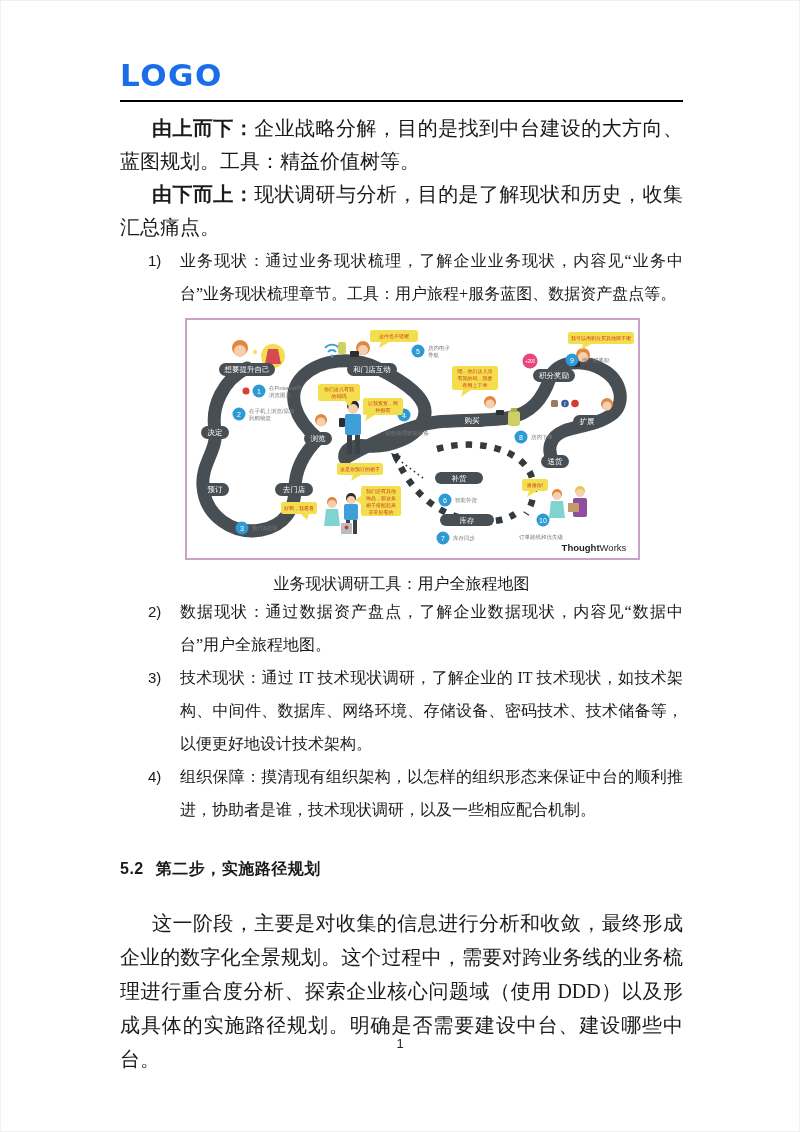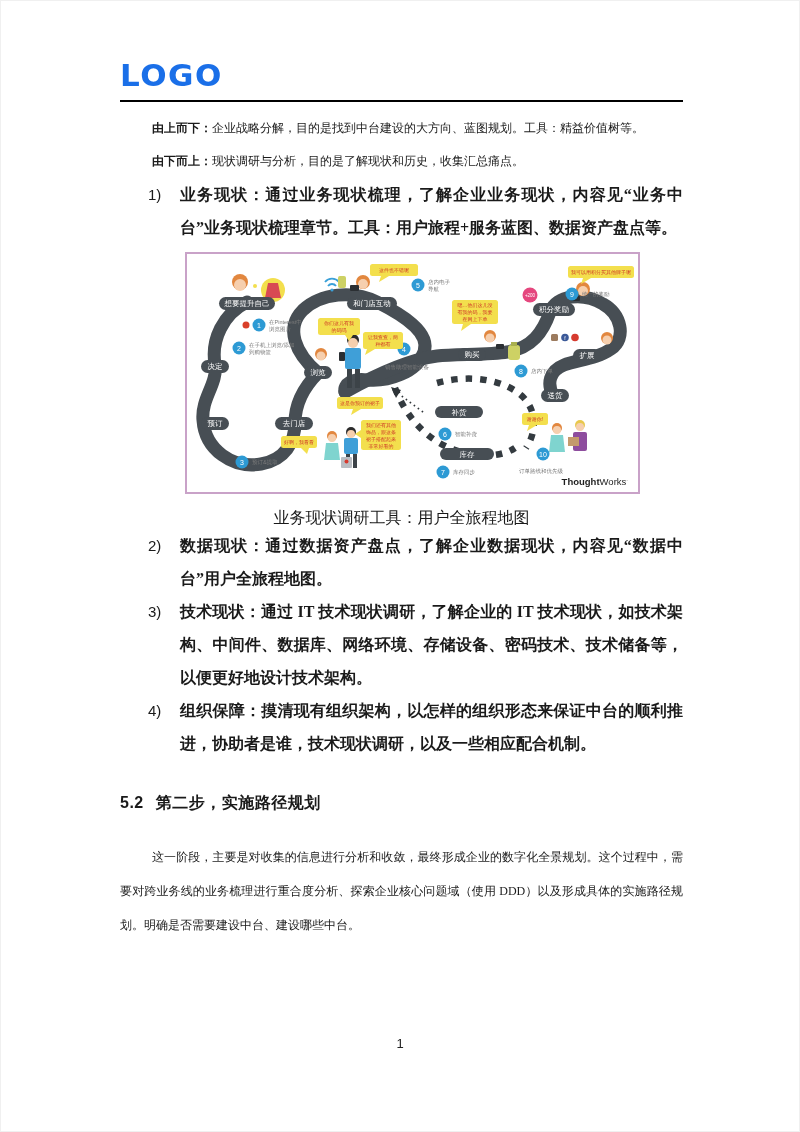--- a/index.html
+++ b/index.html
@@ -7,26 +7,26 @@
     position:relative;width:800px;height:1132px;background:#ffffff;
     font-family:"Liberation Serif",serif;color:#1a1a1a;overflow:hidden;
     box-shadow:inset 0 0 0 1px #f0f0f0;
   }
   .content{position:absolute;left:120px;top:55px;width:563px;}
   .logo{
     font-family:"DejaVu Sans",sans-serif;font-weight:900;font-size:31px;
     letter-spacing:1.5px;line-height:40px;
   }
   .rule{border:none;border-top:2px solid #000;margin:5px 0 0 0;}
-  p.body-p{margin:0;font-size:12px;line-height:33px;text-align:justify;}
+  p.body-p{margin:0;font-size:20px;line-height:33px;text-align:justify;}
   p.indent{text-indent:32px;}
   p.first{margin-top:10px;}
   .li{display:flex;padding-left:28px;font-size:16px;line-height:33px;}
   .li .num{flex:0 0 32px;font-family:"Liberation Sans",sans-serif;font-size:15px;}
-  .li .txt{flex:1;text-align:justify;font-weight:bold;}
+  .li .txt{flex:1;text-align:justify;}
   .figure-wrap{margin:8px 0 0 65px;width:496px;height:242px;}
   .caption{margin-top:13px;font-size:16px;text-align:center;line-height:22px;}
   h2.sec{
     font-family:"Liberation Sans",sans-serif;font-weight:bold;font-size:16px;
     margin:28px 0 22px 0;line-height:30px;letter-spacing:0.5px;
   }
   h2.sec .sec-num{margin-right:12px;}
   .bottom-block p.body-p{line-height:34px;}
   .page-num{
     position:absolute;left:0;right:0;top:1036px;text-align:center;

